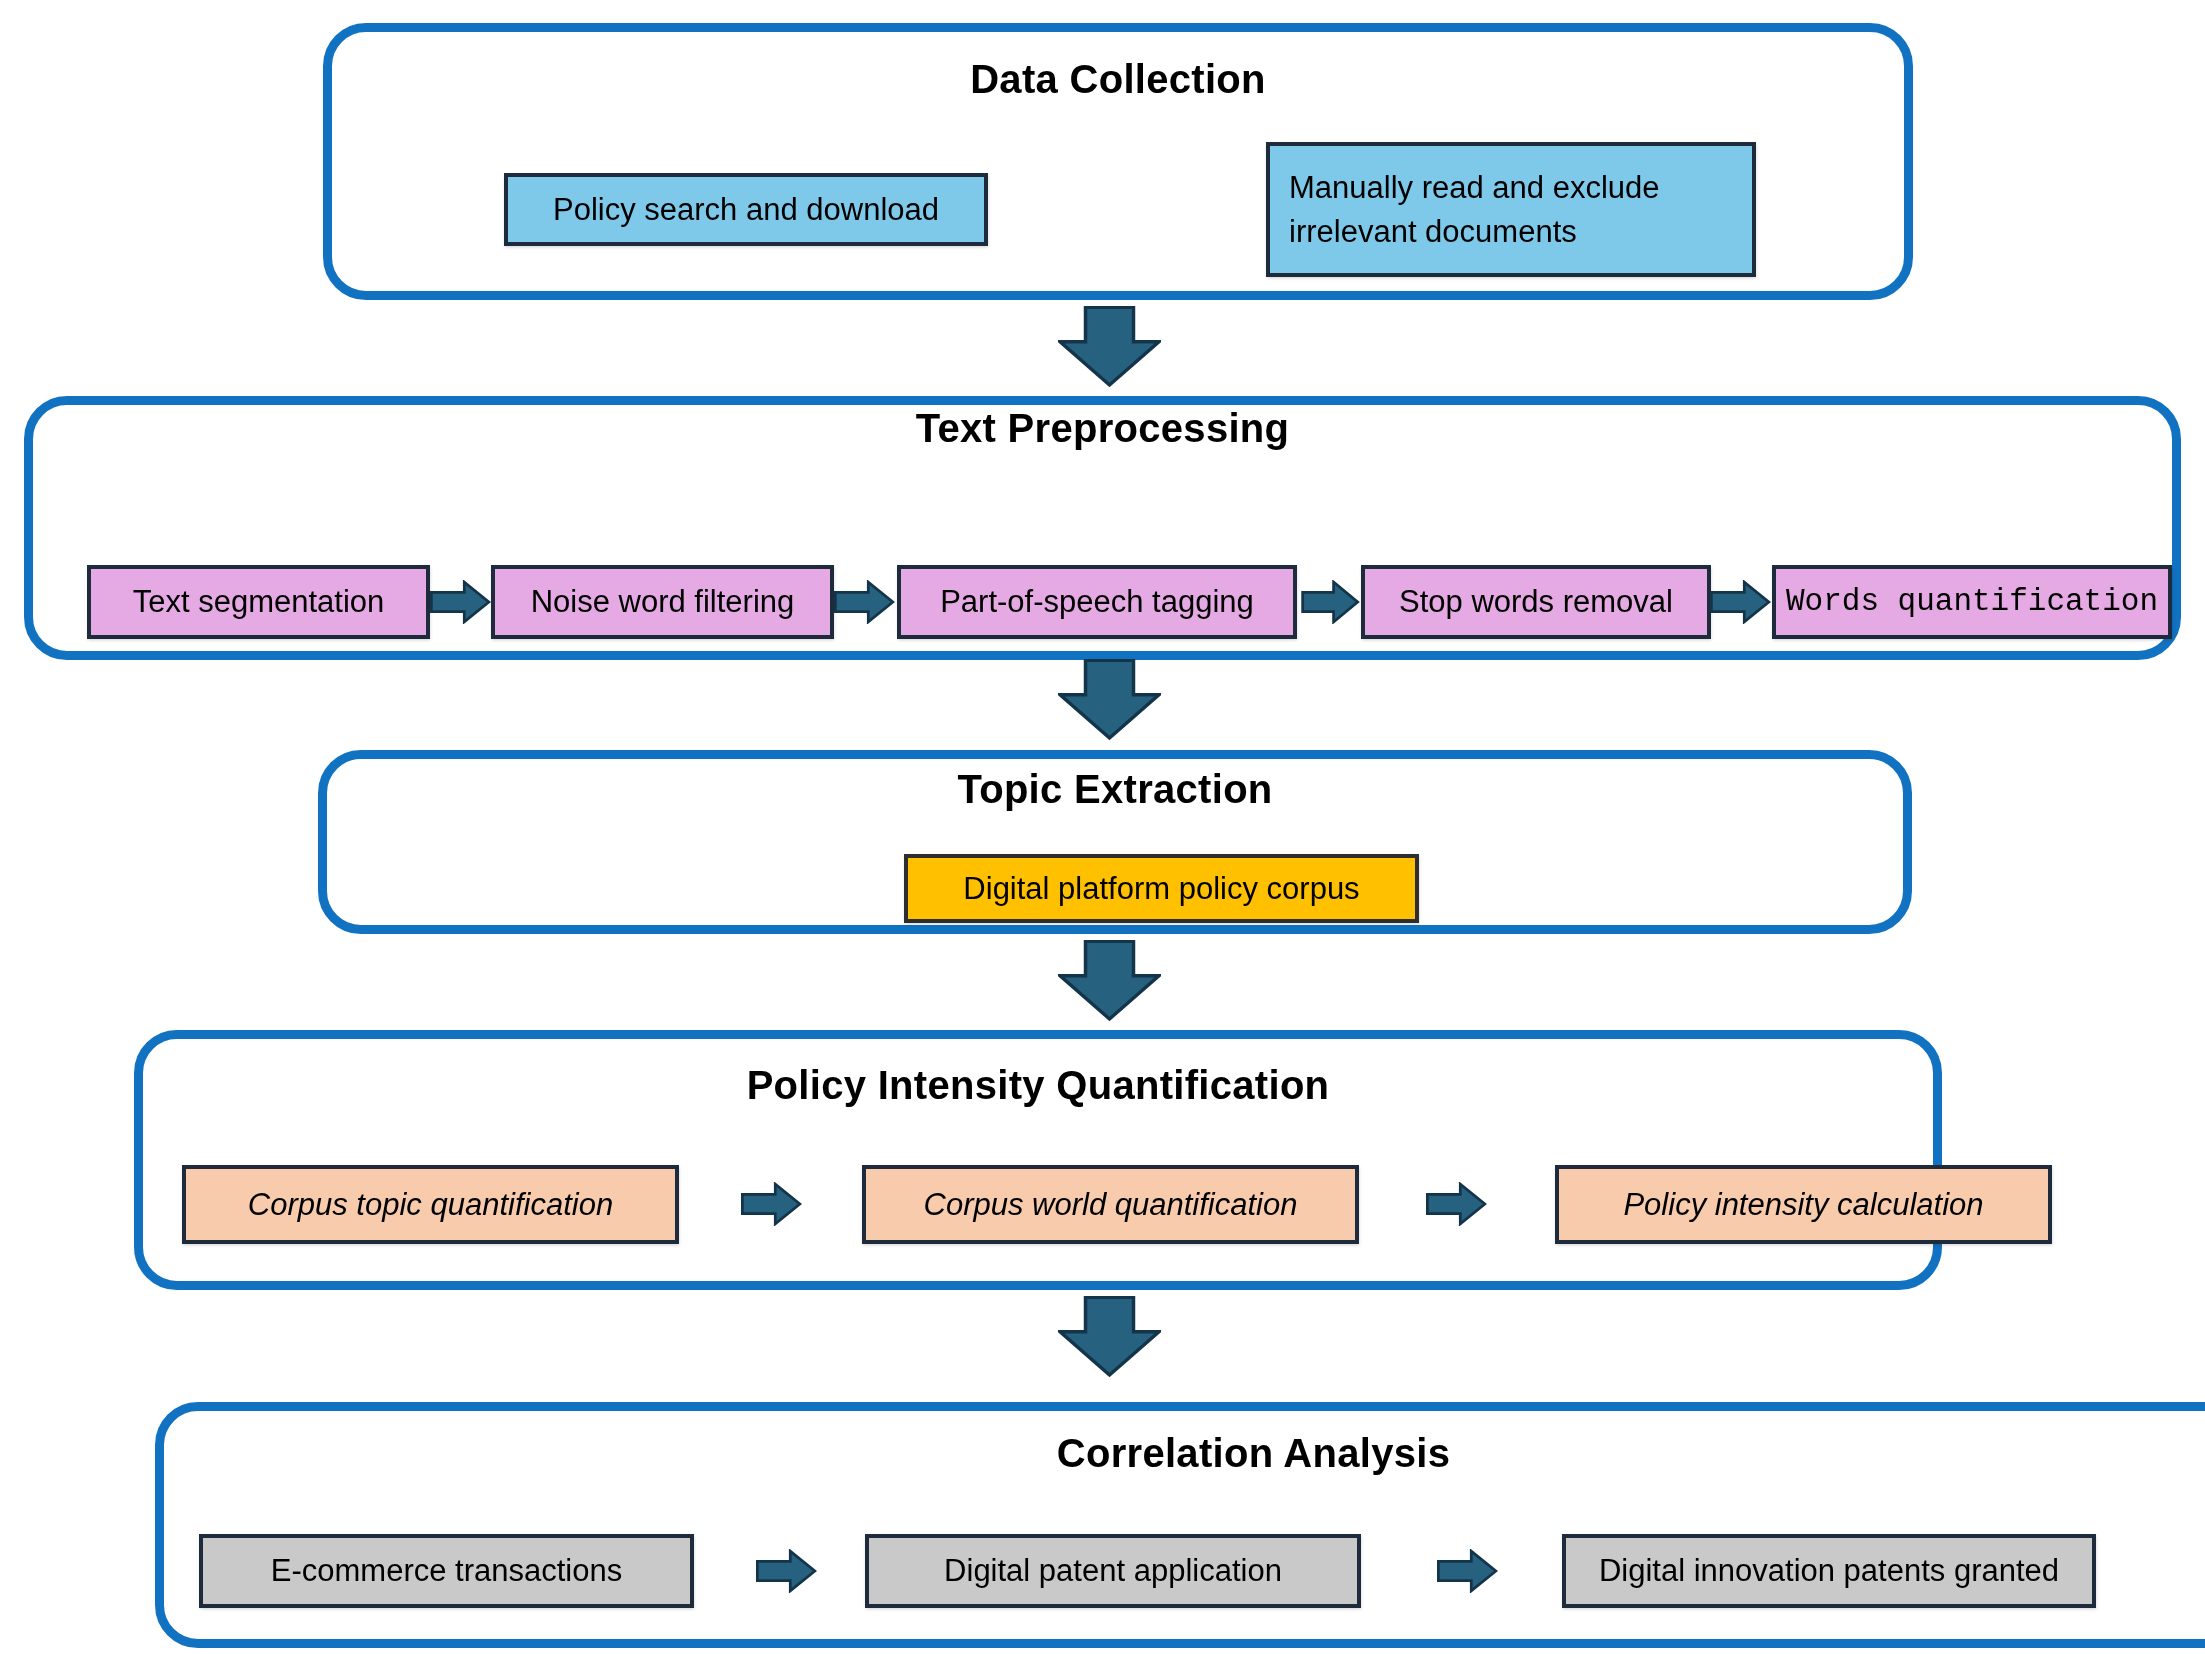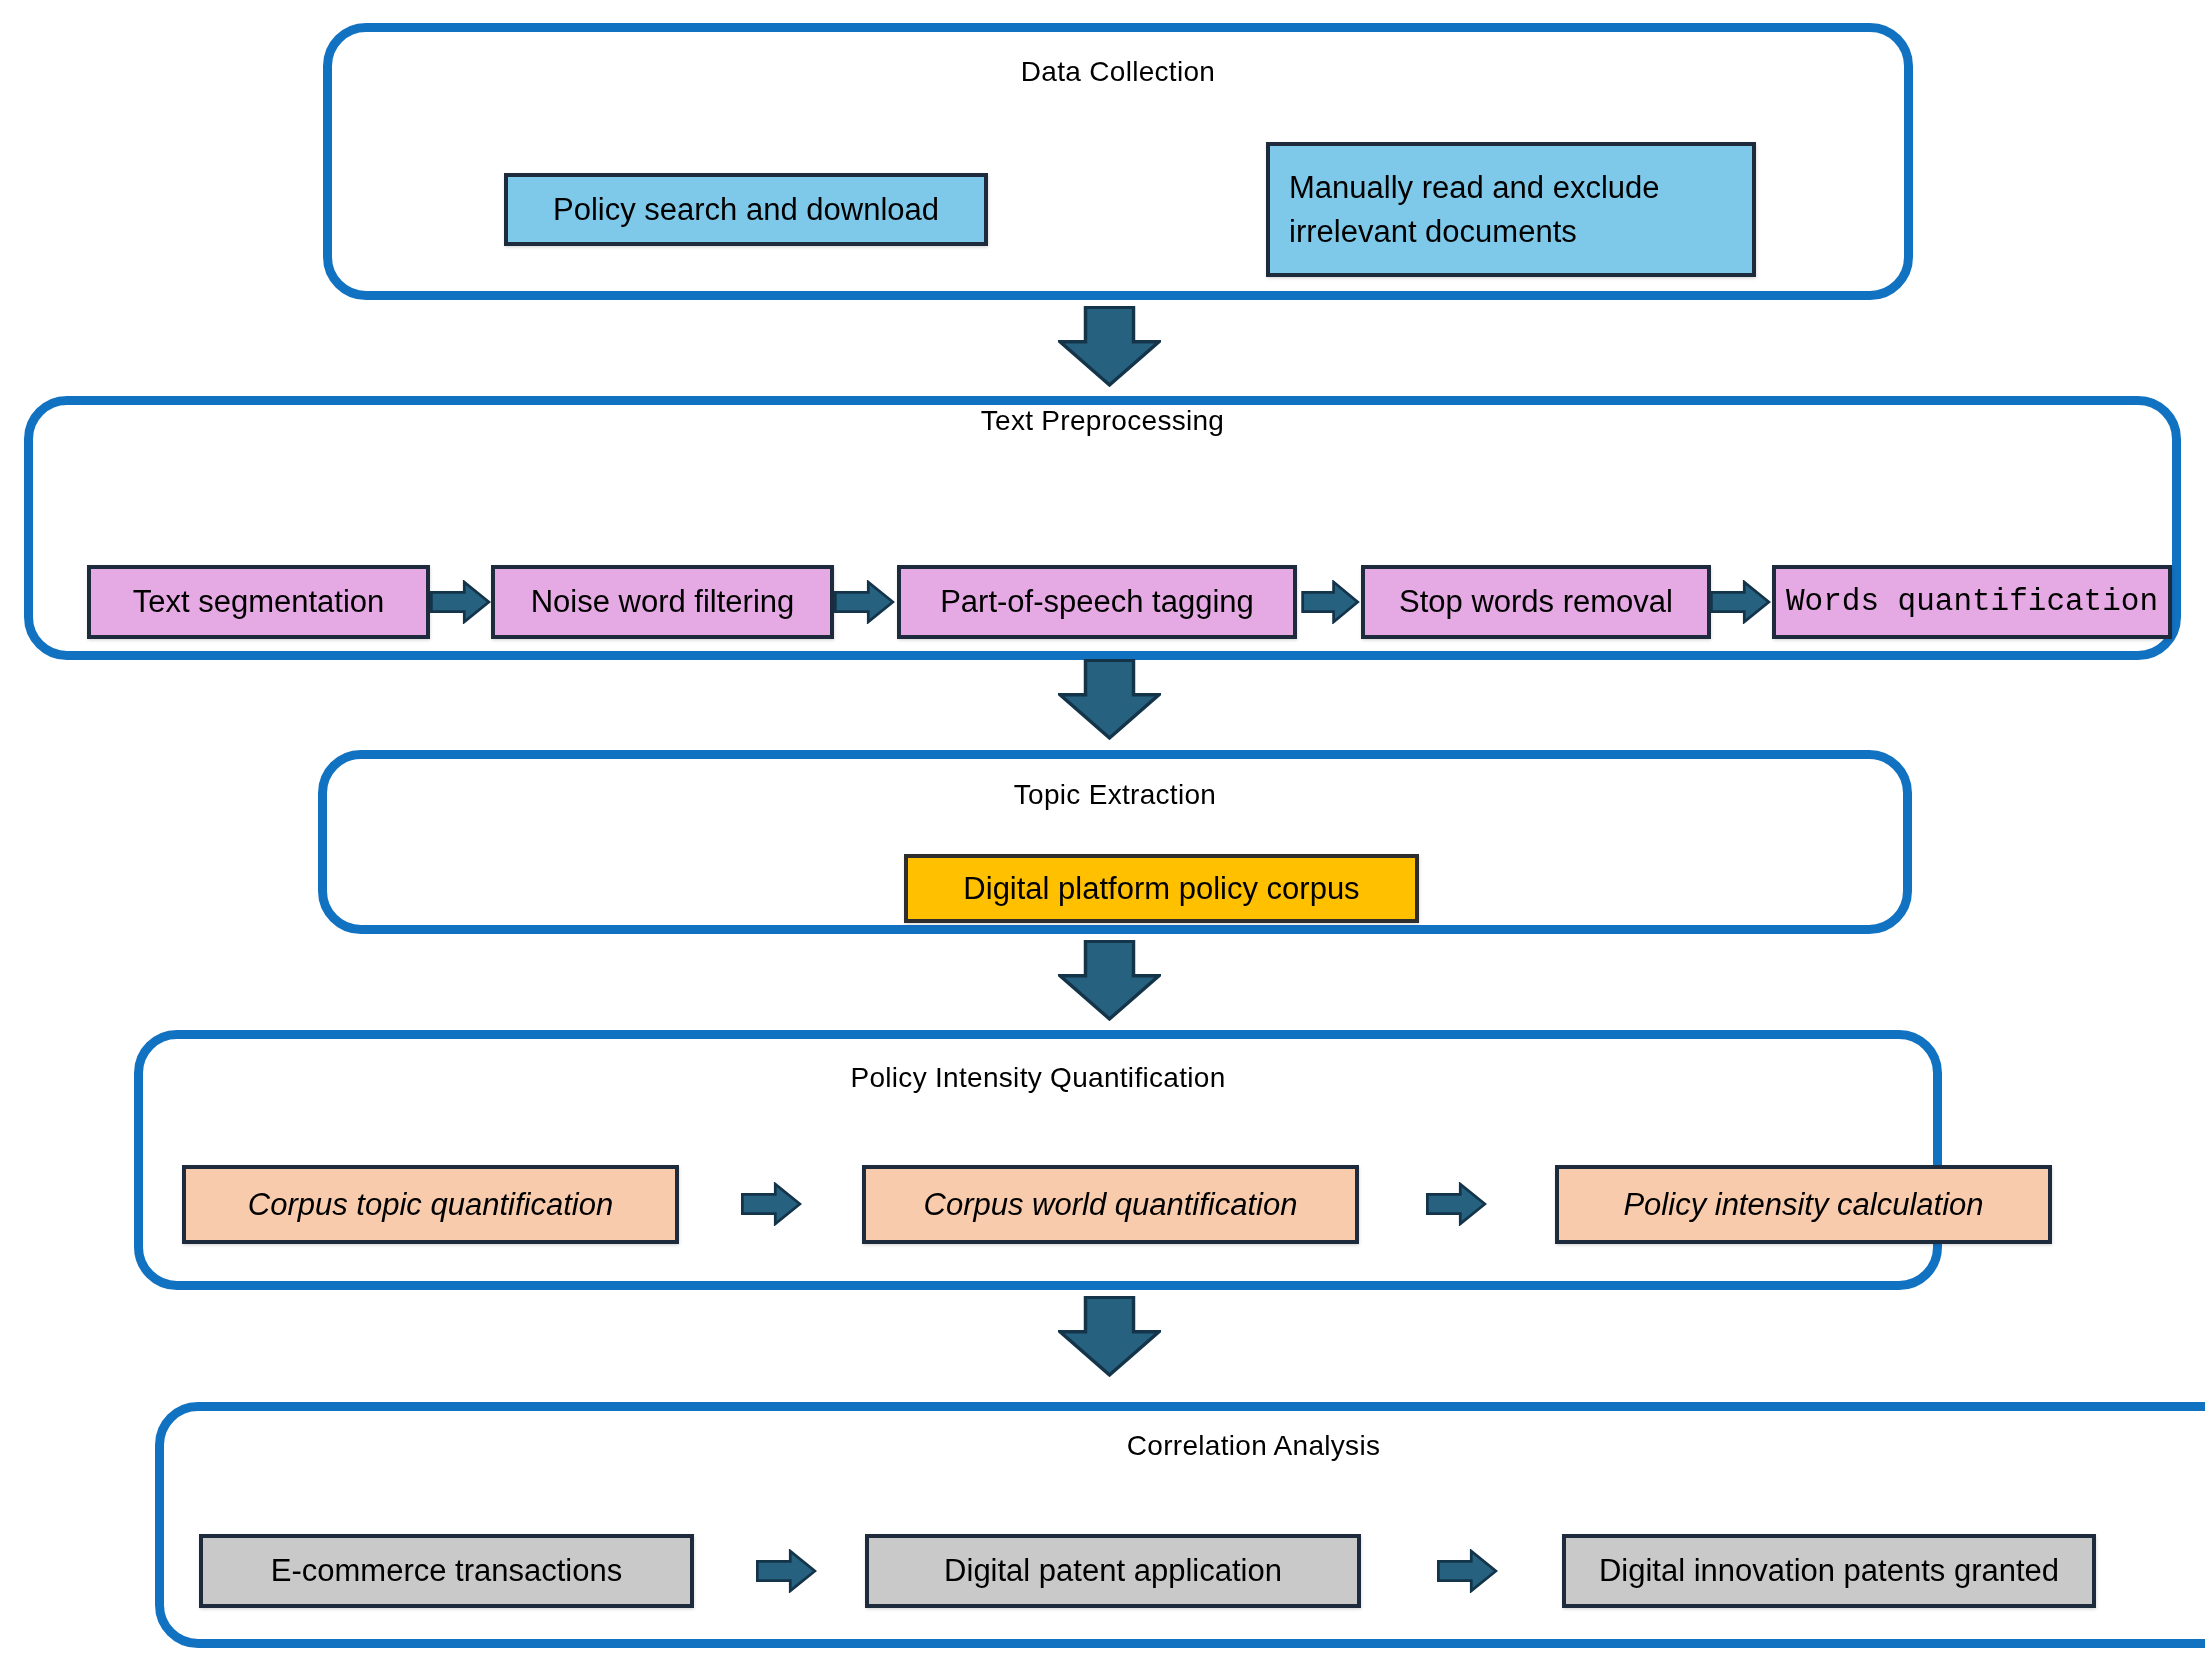--- a/index.html
+++ b/index.html
@@ -7,22 +7,22 @@
   .stage{position:absolute;left:0;top:0;width:2205px;height:1655px;}
   .container{
     position:absolute;
     border:9px solid var(--container-border);
     border-radius:43px;
     background:#ffffff;
     box-sizing:border-box;
   }
   .section-title{
     text-align:center;
-    font-weight:normal;
-    font-size:28px;
+    font-weight:bold;
+    font-size:40px;
     line-height:1.15;
     letter-spacing:0.3px;
   }
   .pbox{
     position:absolute;
     box-sizing:border-box;
     border:4.1px solid var(--box-border);
     display:flex;
     align-items:center;
     justify-content:center;
@@ -101,21 +101,21 @@
     </div>
   </div>
 
   <div class="arrow" style="left:1058px;top:659px;">
     <svg width="103" height="81" viewBox="0 0 150 118">
       <polygon points="40,2 110,2 110,52 147,52 75,115 3,52 40,52" style="fill:var(--arrow-fill);stroke:var(--arrow-stroke);stroke-width:5;"></polygon>
     </svg>
   </div>
 
   <div class="container" style="left:318px;top:750px;width:1594px;height:184px;">
-    <div class="section-title" style="padding-top:20px;">Topic Extraction</div>
+    <div class="section-title" style="padding-top:7px;">Topic Extraction</div>
     <div class="pbox fill-orange" style="left:577px;top:95px;width:515px;height:69px;">
       <span>Digital platform policy corpus</span>
     </div>
   </div>
 
   <div class="arrow" style="left:1058px;top:940px;">
     <svg width="103" height="81" viewBox="0 0 150 118">
       <polygon points="40,2 110,2 110,52 147,52 75,115 3,52 40,52" style="fill:var(--arrow-fill);stroke:var(--arrow-stroke);stroke-width:5;"></polygon>
     </svg>
   </div>

